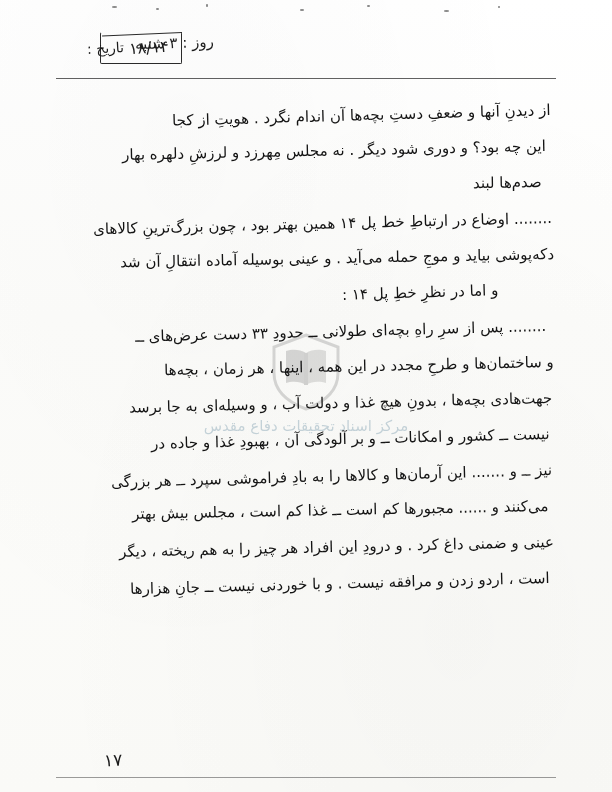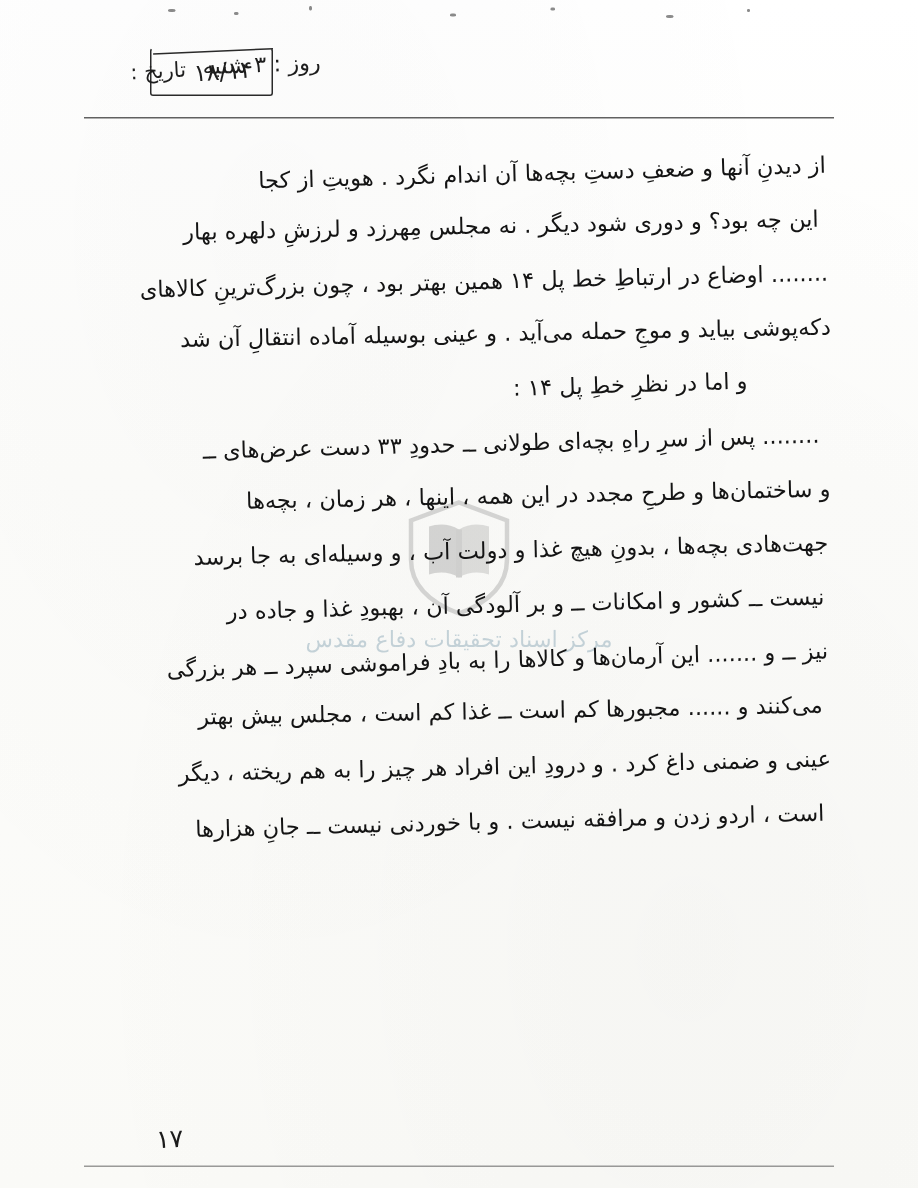--- a/index.html
+++ b/index.html
@@ -207,20 +207,23 @@
   </div>
 
   <div class="body-text">
 
     <div class="line">
       <span class="txt" style="transform:rotate(-1.6deg);margin-right:6px;">از دیدنِ آنها و ضعفِ دستِ بچه‌ها آن اندام نگرد . هویتِ از کجا</span>
     </div>
     <div class="line">
       <span class="txt" style="transform:rotate(-1.2deg);margin-right:10px;">این چه بود؟ و دوری شود دیگر . نه مجلس مِهرزد و لرزشِ دلهره بهار</span>
     </div>
+    <div class="line">
+      <span class="txt" style="transform:rotate(-1.0deg);margin-right:14px;">صدم‌ها لبند</span>
+    </div>
 
     <div class="line">
       <span class="txt" style="transform:rotate(-1.4deg);margin-right:4px;">........ اوضاع در ارتباطِ خط پل ۱۴ همین بهتر بود ، چون بزرگ‌ترینِ کالاهای</span>
     </div>
     <div class="line">
       <span class="txt" style="transform:rotate(-1.1deg);margin-right:2px;">دکه‌پوشی بیاید و موجِ حمله می‌آید . و عینی بوسیله آماده انتقالِ آن شد</span>
     </div>
 
     <div class="line">
       <span class="txt" style="transform:rotate(-1.8deg);margin-right:58px;">و اما در نظرِ خطِ پل ۱۴ :</span>

